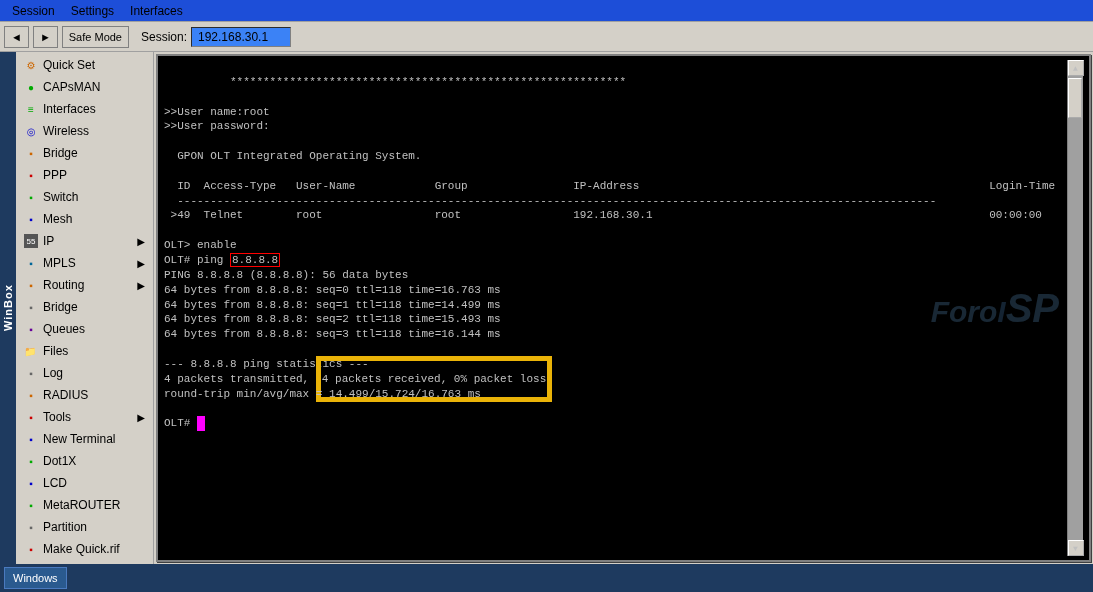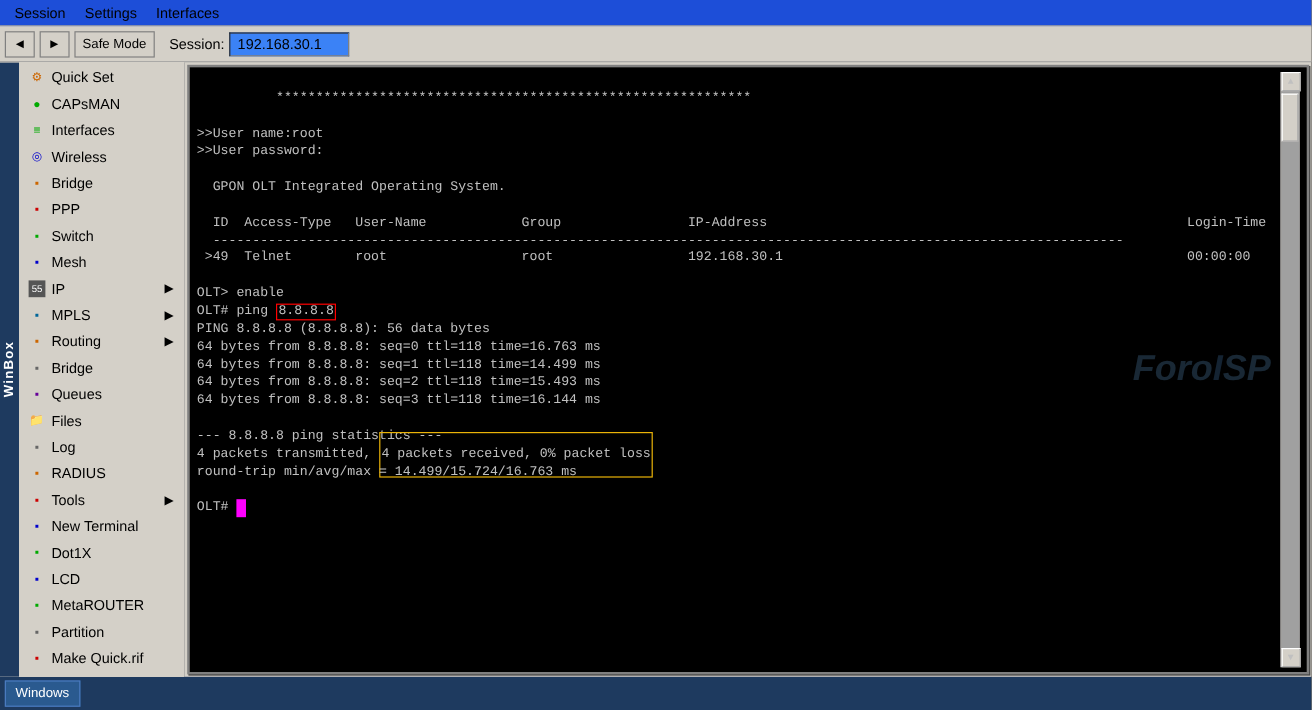--- a/index.html
+++ b/index.html
@@ -414,28 +414,28 @@
 <span></span>
 <span style="color:#c0c0c0;">OLT&gt; enable</span>
 <span style="color:#c0c0c0;">OLT# ping <span style="border:1px solid red; padding:0 1px;">8.8.8.8</span></span>
 <span style="color:#c0c0c0;">PING 8.8.8.8 (8.8.8.8): 56 data bytes</span>
 <span style="color:#c0c0c0;">64 bytes from 8.8.8.8: seq=0 ttl=118 time=16.763 ms</span>
 <span style="color:#c0c0c0;">64 bytes from 8.8.8.8: seq=1 ttl=118 time=14.499 ms</span>
 <span style="color:#c0c0c0;">64 bytes from 8.8.8.8: seq=2 ttl=118 time=15.493 ms</span>
 <span style="color:#c0c0c0;">64 bytes from 8.8.8.8: seq=3 ttl=118 time=16.144 ms</span>
 <span></span>
 <span style="color:#c0c0c0;">--- 8.8.8.8 ping statistics ---</span>
-<span style="color:#c0c0c0;">4 packets transmitted, <span style="border:1px solid #eab308; padding:12px 1px;text-align:center;">4 packets received, 0% packet loss</span></span>
+<span style="color:#c0c0c0;">4 packets transmitted, <span style="border:5px solid #eab308; padding:12px 1px;text-align:center;">4 packets received, 0% packet loss</span></span>
 <span style="color:#c0c0c0;">round-trip min/avg/max = 14.499/15.724/16.763 ms</span>
 <span></span>
 <span style="color:#c0c0c0;">OLT# <span style="background:#ff00ff; color:#ff00ff; display:inline-block; width:8px;">&nbsp;</span></span>
         </div>
 
         <div class="watermark">
-          <span style="color:rgba(100,160,210,0.25); font-size:30px; font-weight:bold; font-style:italic;">Foro</span><span style="color:rgba(100,160,210,0.25); font-size:30px; font-weight:bold; font-style:italic; color:rgba(80,140,200,0.25);">I</span><span style="color:rgba(100,160,210,0.25); font-size:30px; font-weight:bold; font-style:italic;">SP</span>
+          <span style="color:rgba(100,160,210,0.25); font-size:30px; font-weight:bold; font-style:italic;">Foro</span><span style="color:rgba(100,160,210,0.25); font-size:30px; font-weight:bold; font-style:italic; color:rgba(80,140,200,0.25);">I</span><span style="color:rgba(100,160,210,0.25); font-size:40px; font-weight:bold; font-style:italic;">SP</span>
         </div>
 
         <div class="terminal-scrollbar">
           <div class="scrollbar-btn">▲</div>
           <div class="scrollbar-track">
             <div class="scrollbar-thumb"></div>
           </div>
           <div class="scrollbar-btn">▼</div>
         </div>
       </div>

